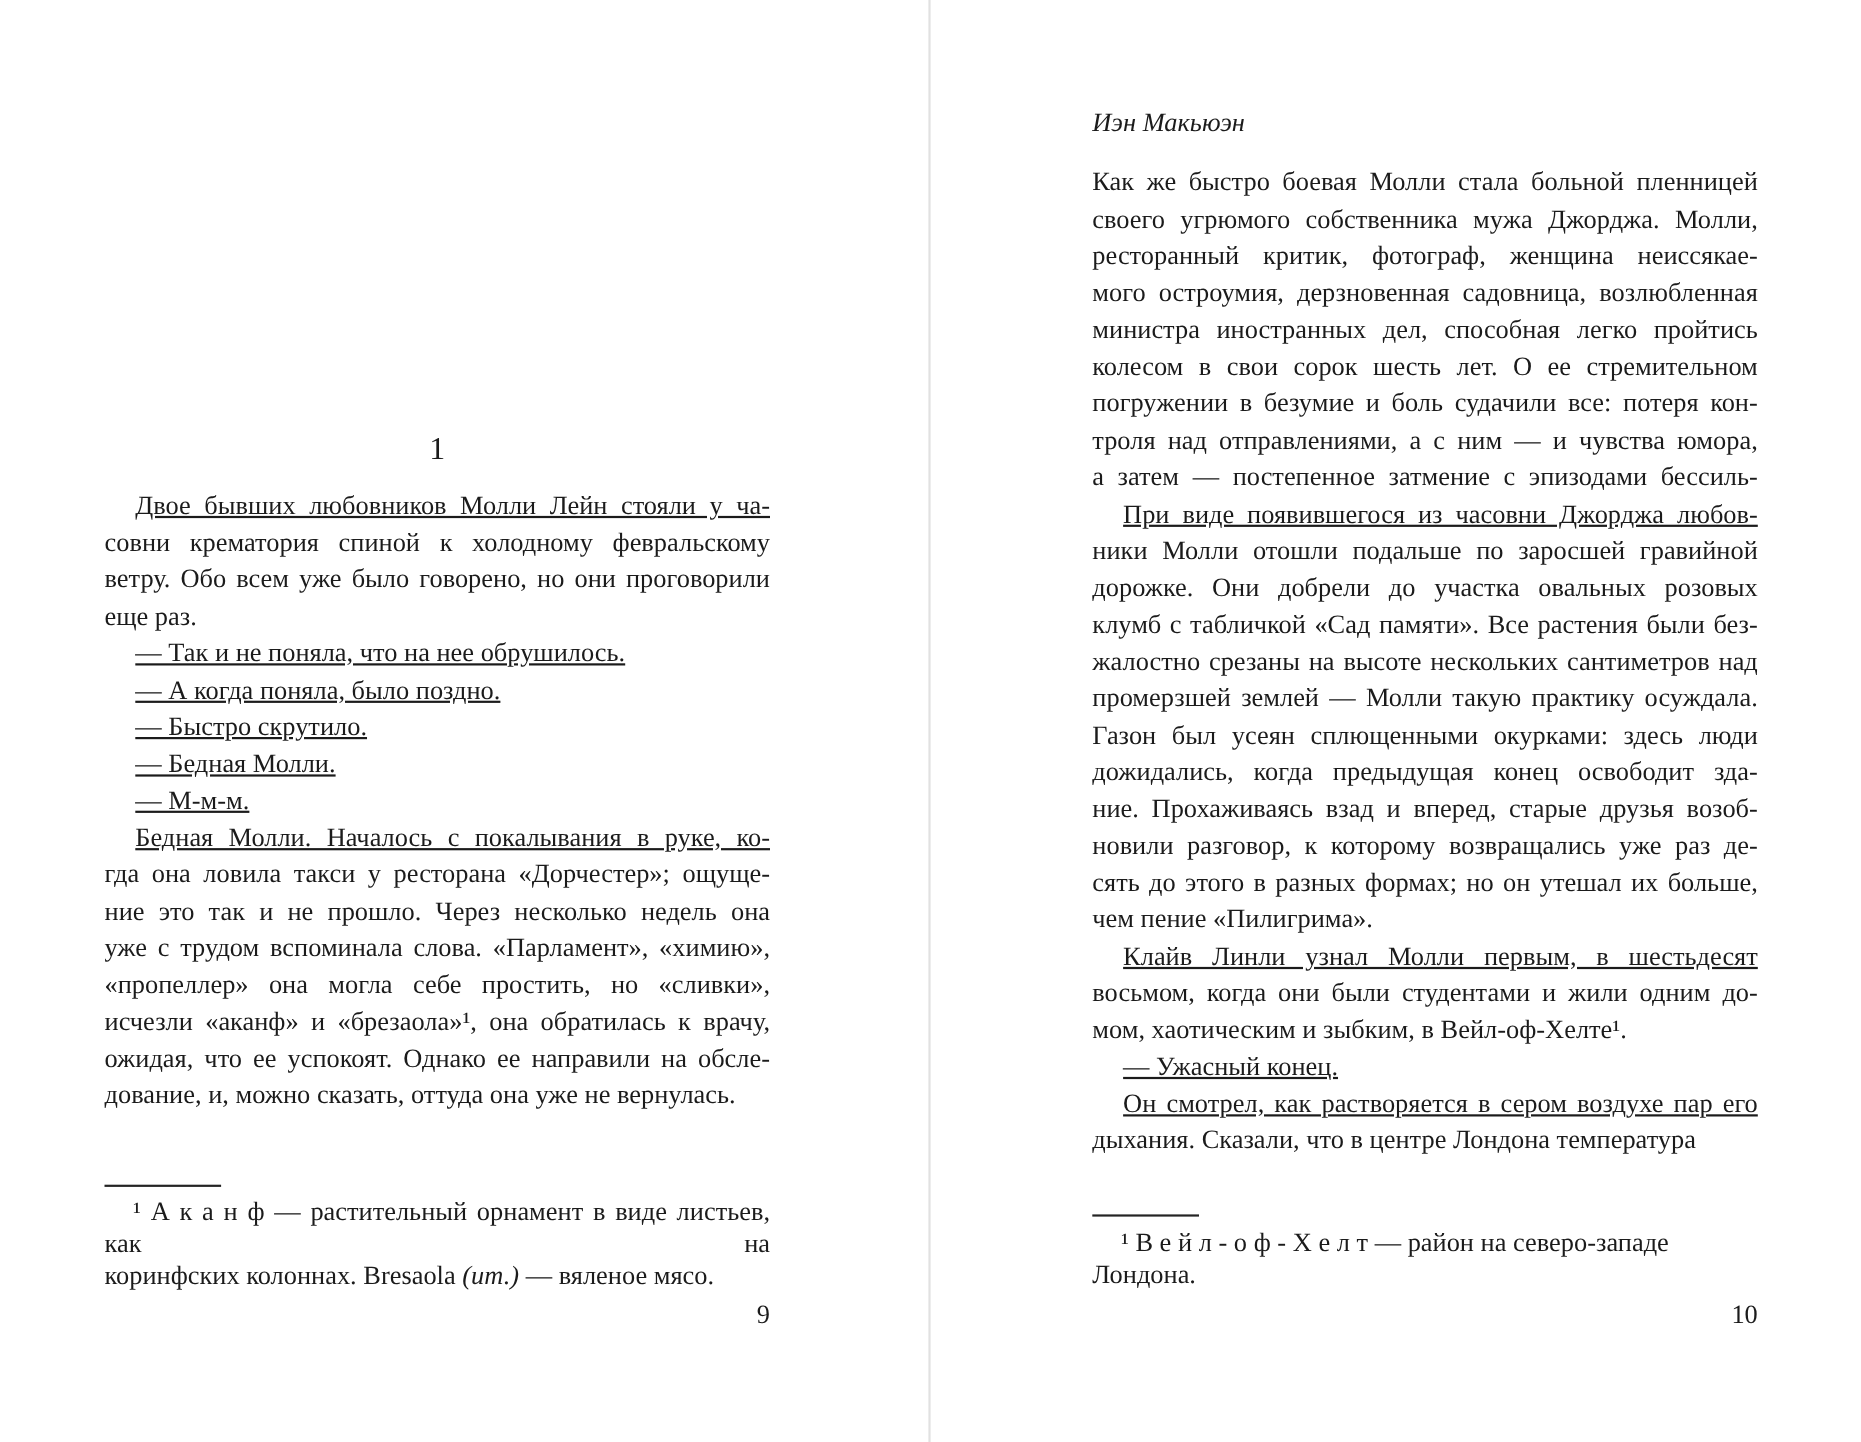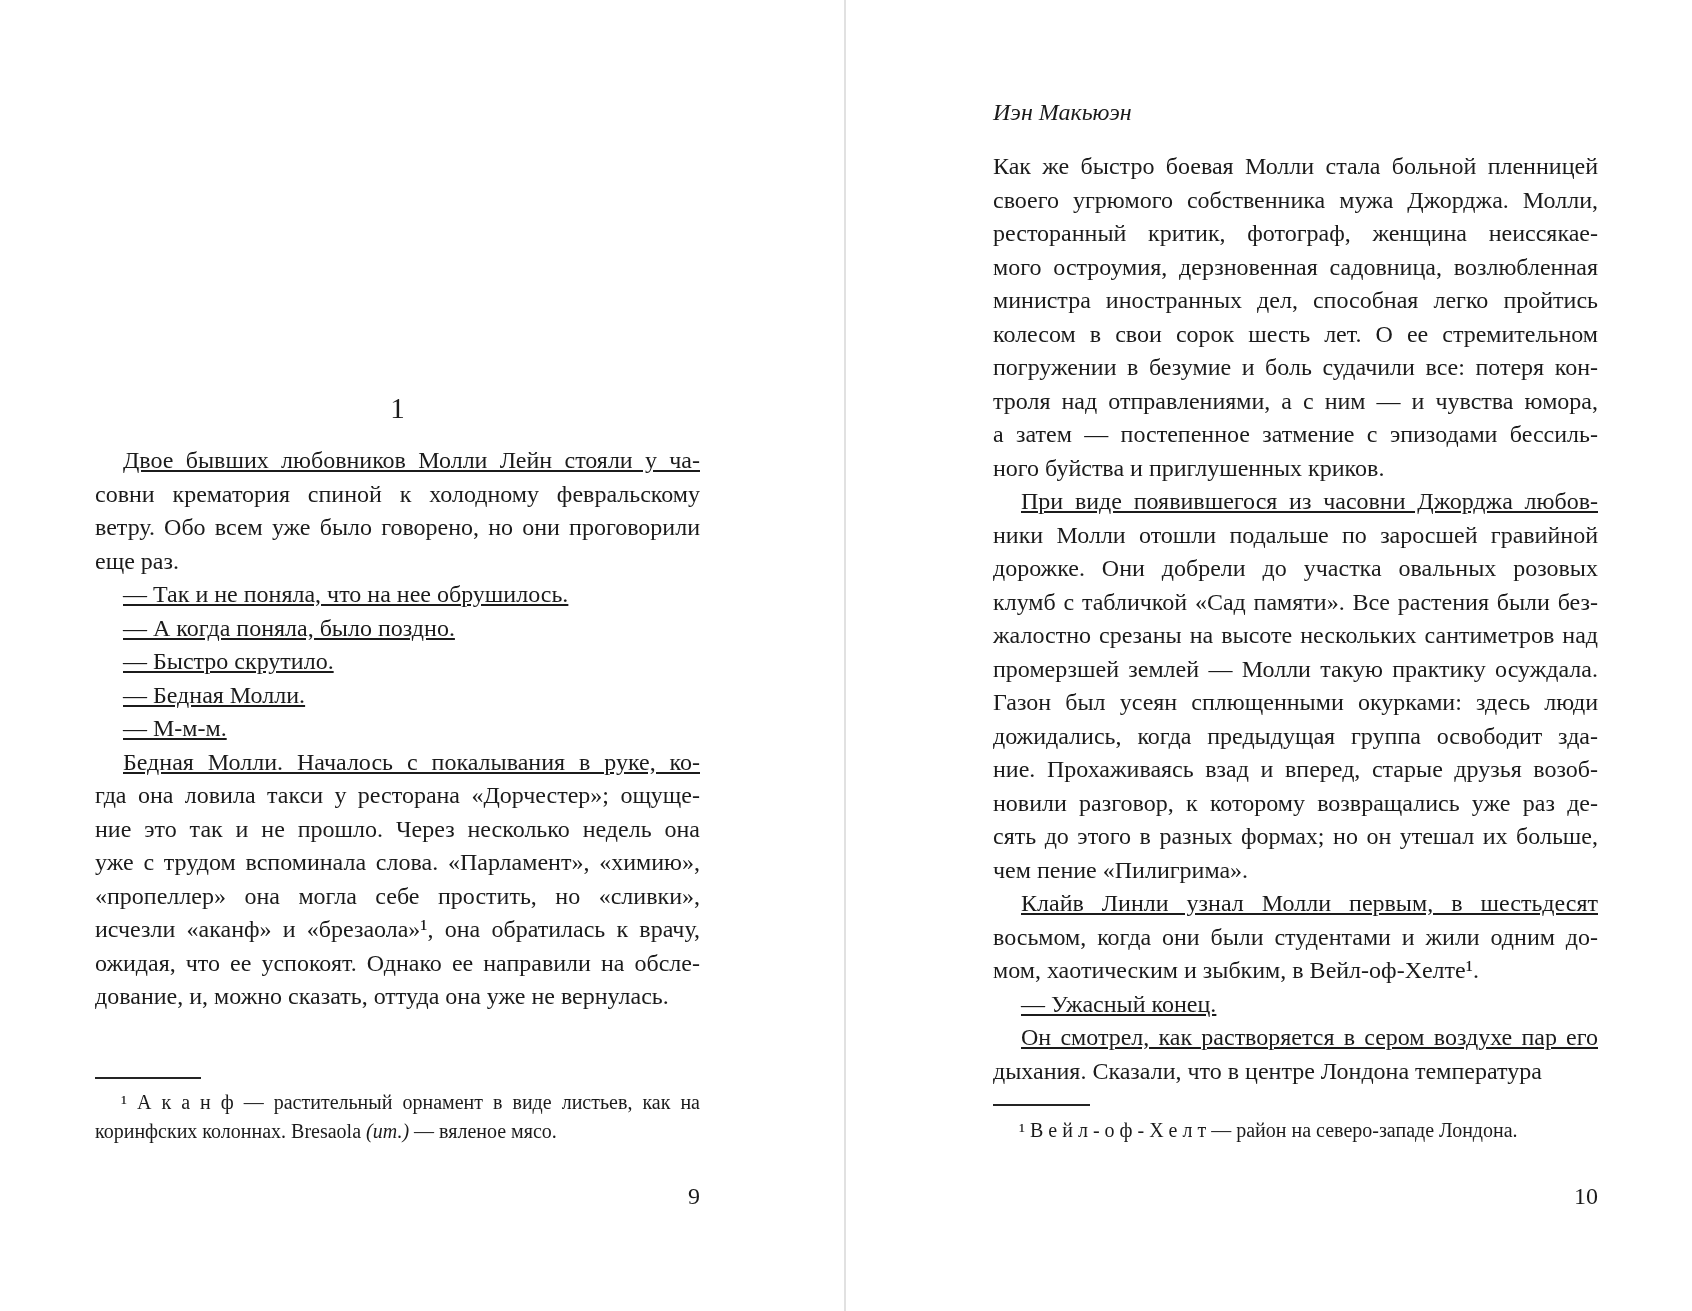--- a/index.html
+++ b/index.html
@@ -49,21 +49,21 @@
 
   .fnrule {
     position: absolute; left: 0; height: 0;
     border-top: 2px solid #242424;
   }
   .page.left  .fnrule { top: 1077px; width: 106px; }
   .page.right .fnrule { top: 1104px; width: 97px;  }
 
   .footnote {
     position: absolute; left: 0; right: 0;
-    font-size: 20px; line-height: 29px;
+    font-size: 24px; line-height: 29px;
   }
   .page.left  .footnote { top: 1088px; }
   .page.right .footnote { top: 1116px; }
   .fnl.ind { text-indent: 26px; }
   .fnl.jst { text-align: justify; text-align-last: justify; }
   .it { font-style: italic; }
 
   .pagenum {
     position: absolute; top: 1181px; left: 0; right: 0;
     font-size: 24px; line-height: 30px;
@@ -113,29 +113,28 @@
 
     <div class="ln">Как же быстро боевая Молли стала больной пленницей</div>
         <div class="ln">своего угрюмого собственника мужа Джорджа. Молли,</div>
         <div class="ln">ресторанный критик, фотограф, женщина неиссякае-</div>
         <div class="ln">мого остроумия, дерзновенная садовница, возлюбленная</div>
         <div class="ln">министра иностранных дел, способная легко пройтись</div>
         <div class="ln">колесом в свои сорок шесть лет. О ее стремительном</div>
         <div class="ln">погружении в безумие и боль судачили все: потеря кон-</div>
         <div class="ln">троля над отправлениями, а с ним — и чувства юмора,</div>
         <div class="ln">а затем — постепенное затмение с эпизодами бессиль-</div>
-        <div class="ln last">ного буйства и приглушенных криков.</div>
         <div class="ln ind">При виде появившегося из часовни Джорджа любов-</div>
         <div class="ln">ники Молли отошли подальше по заросшей гравийной</div>
         <div class="ln">дорожке. Они добрели до участка овальных розовых</div>
         <div class="ln">клумб с табличкой «Сад памяти». Все растения были без-</div>
         <div class="ln">жалостно срезаны на высоте нескольких сантиметров над</div>
         <div class="ln">промерзшей землей — Молли такую практику осуждала.</div>
         <div class="ln">Газон был усеян сплющенными окурками: здесь люди</div>
-        <div class="ln">дожидались, когда предыдущая группа освободит зда-</div>
+        <div class="ln">дожидались, когда предыдущая конец освободит зда-</div>
         <div class="ln">ние. Прохаживаясь взад и вперед, старые друзья возоб-</div>
         <div class="ln">новили разговор, к которому возвращались уже раз де-</div>
         <div class="ln">сять до этого в разных формах; но он утешал их больше,</div>
         <div class="ln last">чем пение «Пилигрима».</div>
         <div class="ln ind">Клайв Линли узнал Молли первым, в шестьдесят</div>
         <div class="ln">восьмом, когда они были студентами и жили одним до-</div>
         <div class="ln last">мом, хаотическим и зыбким, в Вейл-оф-Хелте¹.</div>
         <div class="ln ind last">— Ужасный конец.</div>
         <div class="ln ind">Он смотрел, как растворяется в сером воздухе пар его</div>
         <div class="ln last">дыхания. Сказали, что в центре Лондона температура</div>

